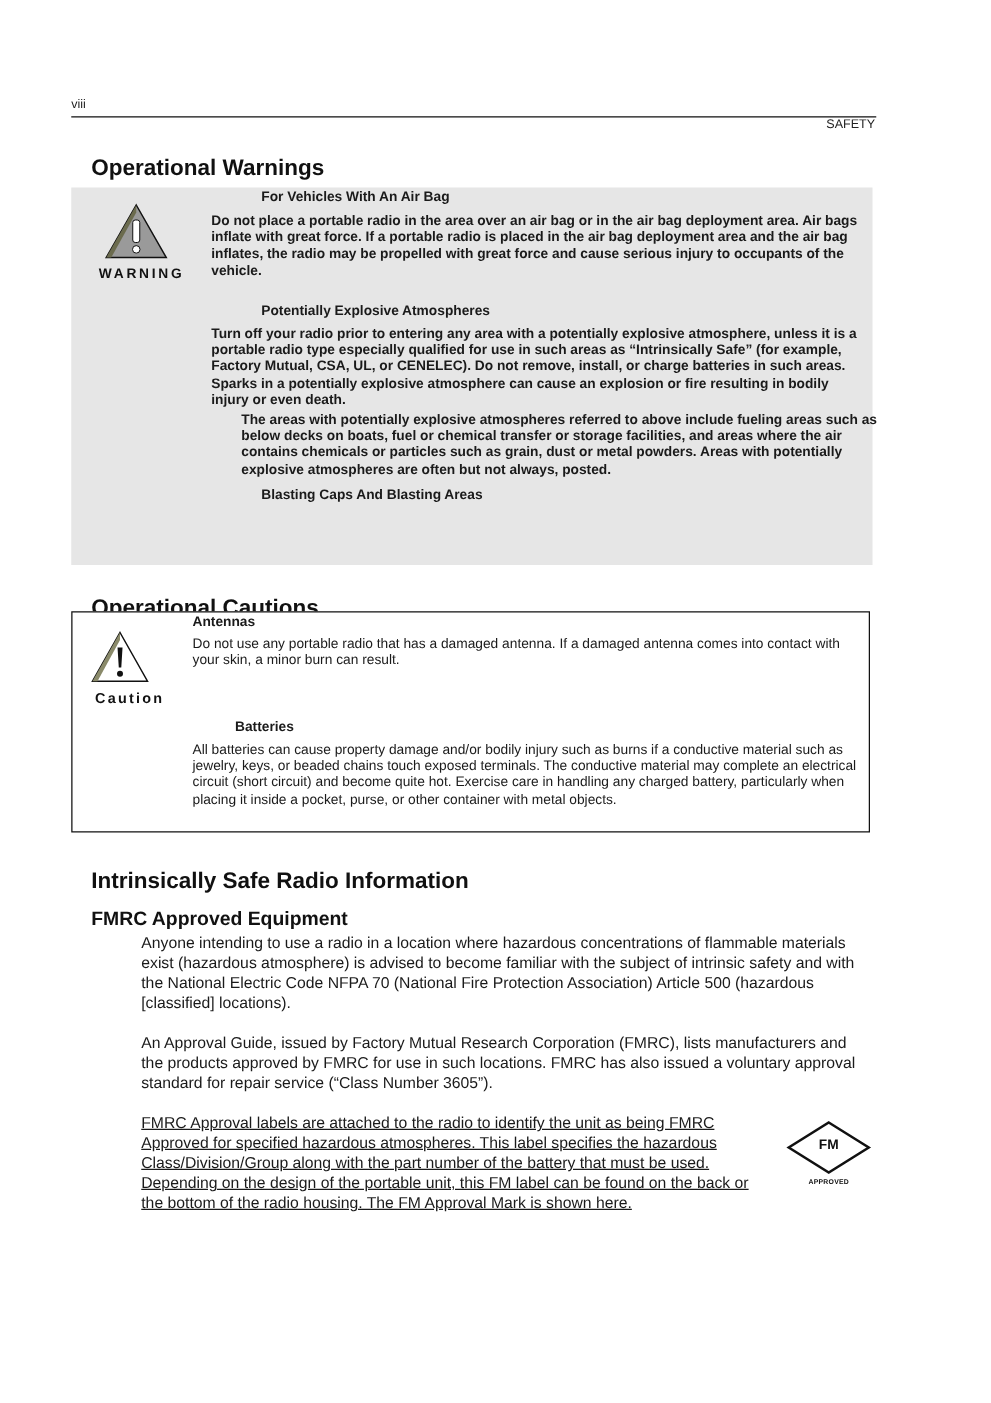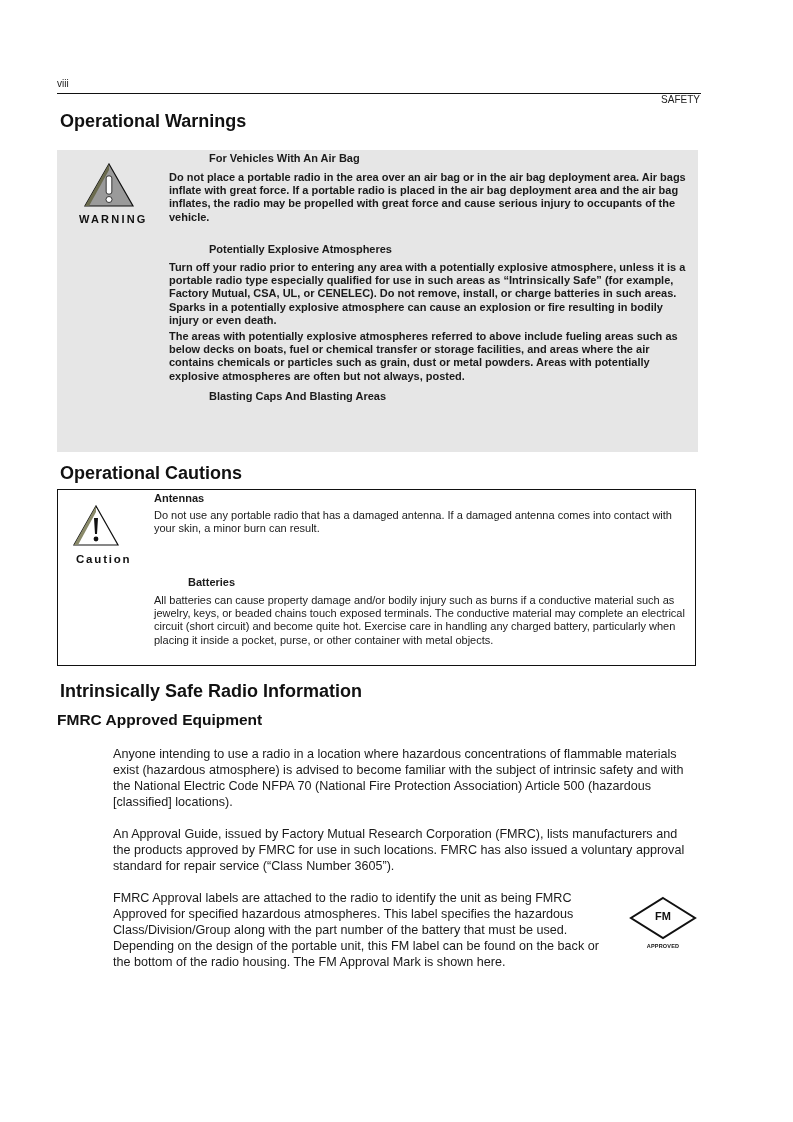--- a/index.html
+++ b/index.html
@@ -6,39 +6,39 @@
   body { width: 793px; height: 1122px; position: relative; font-family: "Liberation Sans", sans-serif; color: #111; overflow: hidden; }
   .abs { position: absolute; }
 
   
   .hdr { left: 57px; top: 78px; width: 643px; height: 14px; font-size: 10px; color: #222; }
   .hdr .l { position: absolute; left: 0; top: 0; }
   .hdr .c { position: absolute; left: 0; width: 100%; text-align: center; top: 0; }
   .hdr .r { position: absolute; right: 0; top: 0; margin-top: 16px; }
   .hdr-rule { left: 57px; top: 93px; width: 644px; height: 0; border-top: 1px solid #111; }
 
-  h1.sec { margin: 3px; font-size: 18px; font-weight: bold; color: #111; letter-spacing: 0; }
-  h2.sub { margin: 0; font-size: 15.5px; font-weight: bold; color: #111; }
+  h1.sec { margin: 16px; font-size: 18px; font-weight: bold; color: #111; letter-spacing: 0; }
+  h2.sub { margin: 16px; font-size: 15.5px; font-weight: bold; color: #111; }
 
   
   .warnbox { left: 57px; top: 150px; width: 641px; height: 302px; background: #e6e6e6; }
   .warn-icon { left: 26px; top: 12px; width: 52px; height: 46px; }
   .warn-label { left: 22px; top: 63px; font-size: 11px; font-weight: bold; letter-spacing: 2.2px; color: #111; }
   .wtext { left: 112px; width: 525px; font-size: 11px; line-height: 13.2px; font-weight: bold; color: #1a1a1a; }
   .wtitle { left: 112px; font-size: 11px; font-weight: bold; color: #1a1a1a; margin-left: 40px; }
 
   
   .cautbox { left: 57px; top: 489px; width: 637px; height: 175px; border: 1px solid #111; background: #fff; }
   .caut-icon { left: 14px; top: 14px; width: 48px; height: 43px; }
   .caut-label { left: 18px; top: 63px; font-size: 11.5px; letter-spacing: 1.8px; color: #111; font-weight: bold; }
   .ctitle { left: 96px; font-size: 11px; font-weight: bold; color: #1a1a1a; }
   .ctext { left: 96px; width: 540px; font-size: 11px; line-height: 13.2px; color: #1a1a1a; }
 
   .para { left: 113px; width: 580px; font-size: 12.6px; line-height: 16px; color: #1a1a1a; }
-  .para.short { width: 505px; }
+  .para.short { width: 505px; text-decoration: underline; }
 
   .fm-mark { left: 628px; top: 895px; width: 70px; height: 60px; }
 </style>
 </head>
 <body>
 
 <div class="abs hdr">
   <span class="l">viii</span>
   <span class="r">SAFETY</span>
 </div>
@@ -53,21 +53,21 @@
     <rect x="23.2" y="14" width="5.6" height="18" rx="2" fill="#fff" stroke="#111" stroke-width="0.8"></rect>
     <circle cx="26" cy="37.5" r="3" fill="#fff" stroke="#111" stroke-width="0.8"></circle>
   </svg>
   <div class="abs warn-label">WARNING</div>
 
   <div class="abs wtitle" style="top:2px;">For Vehicles With An Air Bag</div>
   <div class="abs wtext" style="top:21px;">Do not place a portable radio in the area over an air bag or in the air bag deployment area. Air bags inflate with great force. If a portable radio is placed in the air bag deployment area and the air bag inflates, the radio may be propelled with great force and cause serious injury to occupants of the vehicle.</div>
 
   <div class="abs wtitle" style="top:93px;">Potentially Explosive Atmospheres</div>
   <div class="abs wtext" style="top:111px;">Turn off your radio prior to entering any area with a potentially explosive atmosphere, unless it is a portable radio type especially qualified for use in such areas as “Intrinsically Safe” (for example, Factory Mutual, CSA, UL, or CENELEC). Do not remove, install, or charge batteries in such areas. Sparks in a potentially explosive atmosphere can cause an explosion or fire resulting in bodily injury or even death.</div>
-  <div class="abs wtext" style="top:180px;">The areas with potentially explosive atmospheres referred to above include fueling areas such as below decks on boats, fuel or chemical transfer or storage facilities, and areas where the air contains chemicals or particles such as grain, dust or metal powders. Areas with potentially explosive atmospheres are often but not always, posted.</div>
+  <div class="abs wtext" style="top:180px;margin-left:24px;">The areas with potentially explosive atmospheres referred to above include fueling areas such as below decks on boats, fuel or chemical transfer or storage facilities, and areas where the air contains chemicals or particles such as grain, dust or metal powders. Areas with potentially explosive atmospheres are often but not always, posted.</div>
 
   <div class="abs wtitle" style="top:240px;">Blasting Caps And Blasting Areas</div>
 </div>
 
 <h1 class="abs sec" style="left:57px; top:460px;">Operational Cautions</h1>
 
 <div class="abs cautbox">
   <svg class="abs caut-icon" viewBox="0 0 48 43">
     <polygon points="24,2 46,41 2,41" fill="#fff" stroke="#111" stroke-width="1.2"></polygon>
     <polygon points="24,2 2,41 6,41 24,8" fill="#8a8a6a"></polygon>

